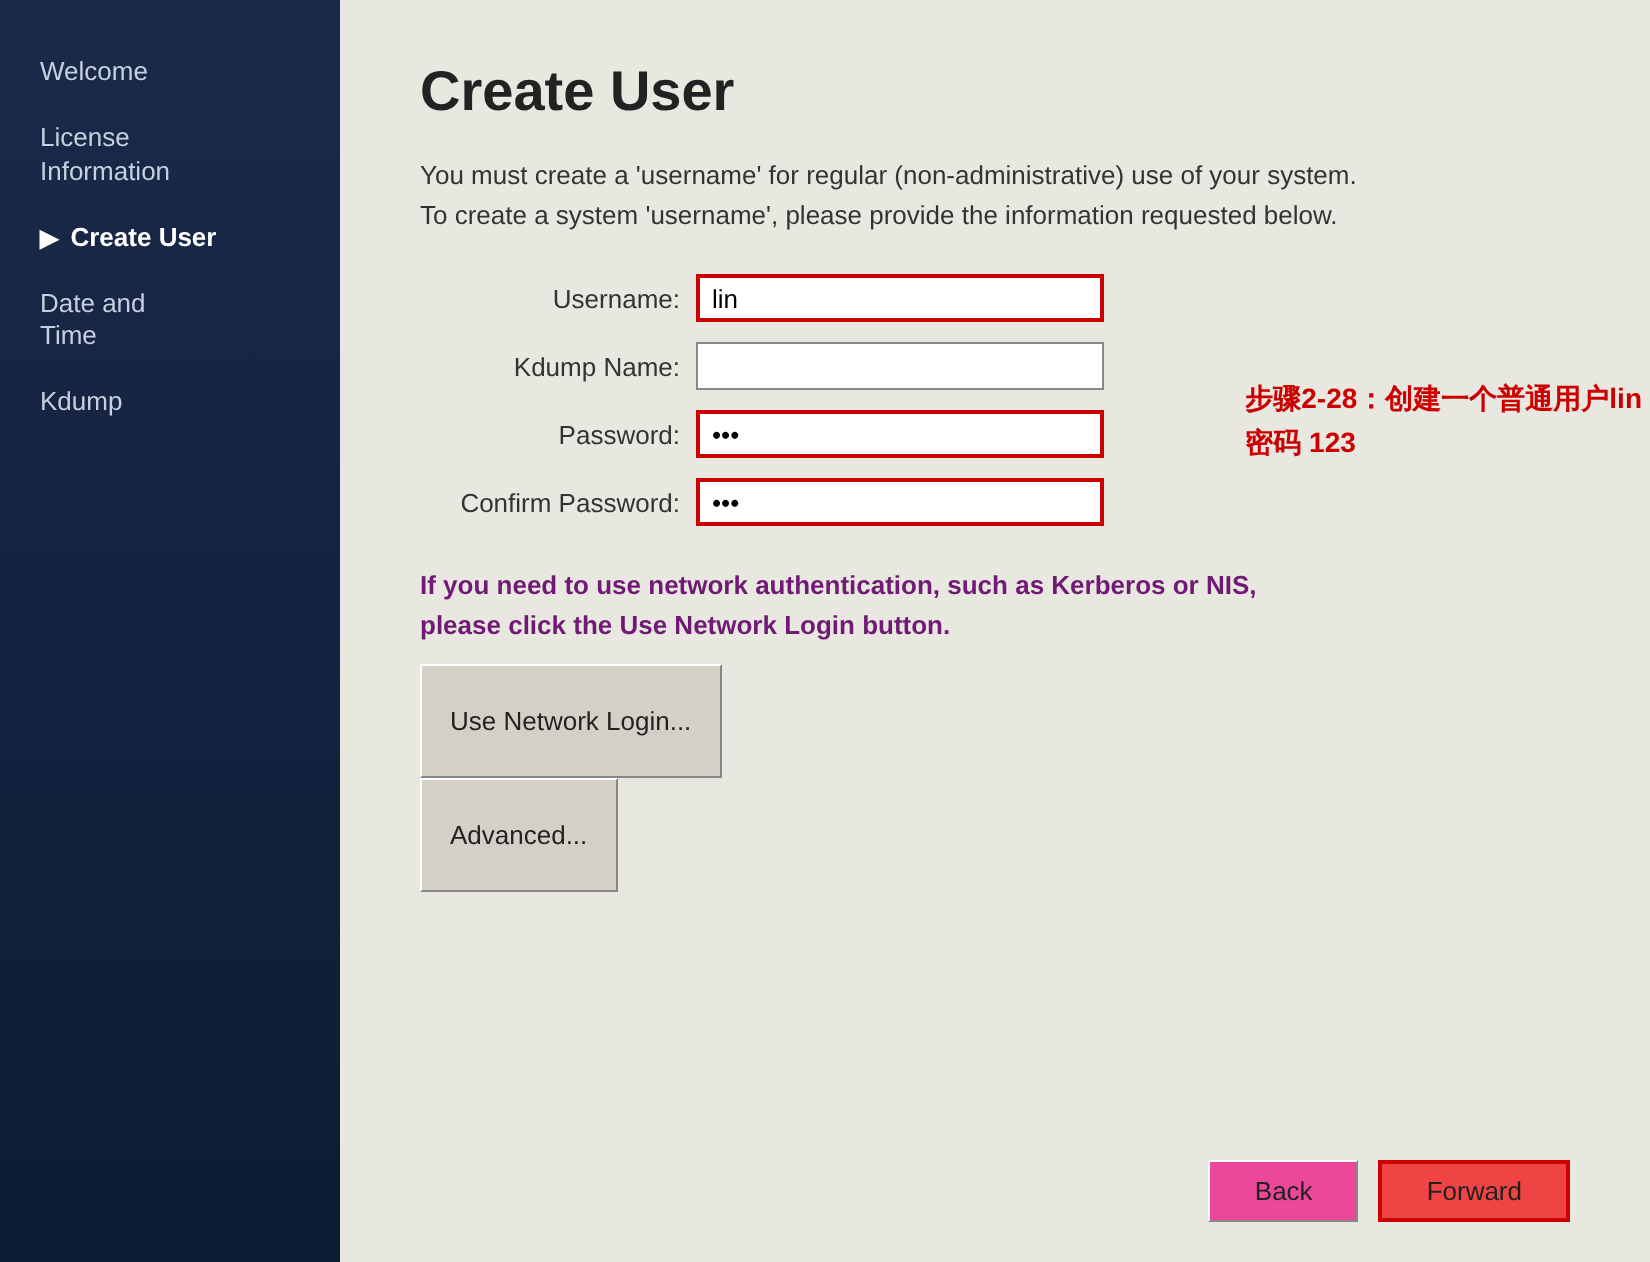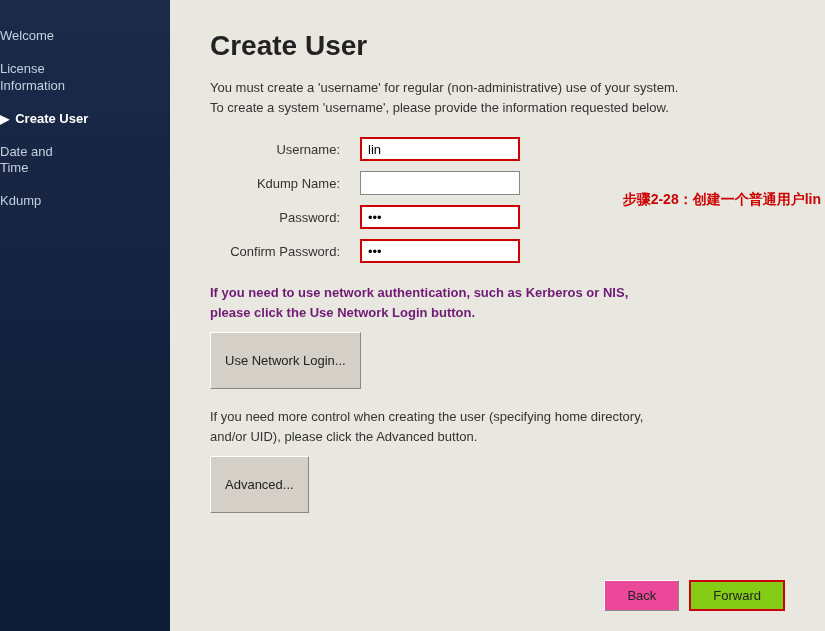--- a/index.html
+++ b/index.html
@@ -18,21 +18,21 @@
       width: 170px;
       background: linear-gradient(180deg, #1c2a4a 0%, #0d1b35 100%);
       color: #cdd6e8;
       padding: 20px 0;
       flex-shrink: 0;
       display: flex;
       flex-direction: column;
       gap: 0;
     }
     .sidebar-item {
-      padding: 8px 0;
+      padding: 8px 20px;
       cursor: pointer;
       font-size: 13px;
       line-height: 1.3;
       color: #c5d0e0;
       display: flex;
       align-items: center;
       gap: 6px;
     }
     .sidebar-item.active {
       color: #ffffff;
@@ -72,32 +72,32 @@
     .form-section {
       display: flex;
       flex-direction: column;
       gap: 10px;
       margin-bottom: 20px;
     }
 
     .form-row {
       display: flex;
       align-items: center;
-      gap: 20px;
+      gap: 8px;
     }
 
     .form-label {
       width: 130px;
       text-align: right;
       color: #333;
       font-size: 13px;
     }
 
     .form-input {
-      width: 160px;
+      width: 204px;
       height: 24px;
       border: 1px solid #888;
       background: #fff;
       padding: 2px 6px;
       font-size: 13px;
       outline: none;
     }
 
     .form-input.highlighted {
       border: 2px solid #cc0000;
@@ -144,21 +144,21 @@
 
     .bottom-bar {
       display: flex;
       justify-content: flex-end;
       gap: 10px;
       margin-top: auto;
       padding-top: 20px;
     }
 
     .btn-forward {
-      background: #84cc16;
+      background: #ef4444;
       border: 2px solid #cc0000;
       padding: 6px 22px;
       font-size: 13px;
       cursor: pointer;
       color: #222;
     }
 
     .btn-back {
       background: #ec4899;
       border: 1px solid #888;
@@ -210,28 +210,28 @@
       <input class="form-input highlighted" type="password" value="123" style="">
     </div>
     <div class="form-row">
       <label class="form-label">Confirm Password:</label>
       <input class="form-input highlighted" type="password" value="123" style="">
     </div>
   </div>
 
   <div class="annotation">
     <div>步骤2-28：创建一个普通用户lin</div>
+    <div>密码    123</div>
   </div>
 
   <div class="network-auth-text">If you need to use network authentication, such as Kerberos or NIS, please click the Use Network Login button.</div>
   <div>
     <button class="btn">Use Network Login...</button>
   </div>
 
-  <div class="advanced-text">If you need more control when creating the user (specifying home directory, and/or UID), please click the Advanced button.</div>
   <div>
     <button class="btn">Advanced...</button>
   </div>
 
   <div class="bottom-bar">
     <button class="btn-back">Back</button>
     <button class="btn-forward">Forward</button>
   </div>
 </div>
 

